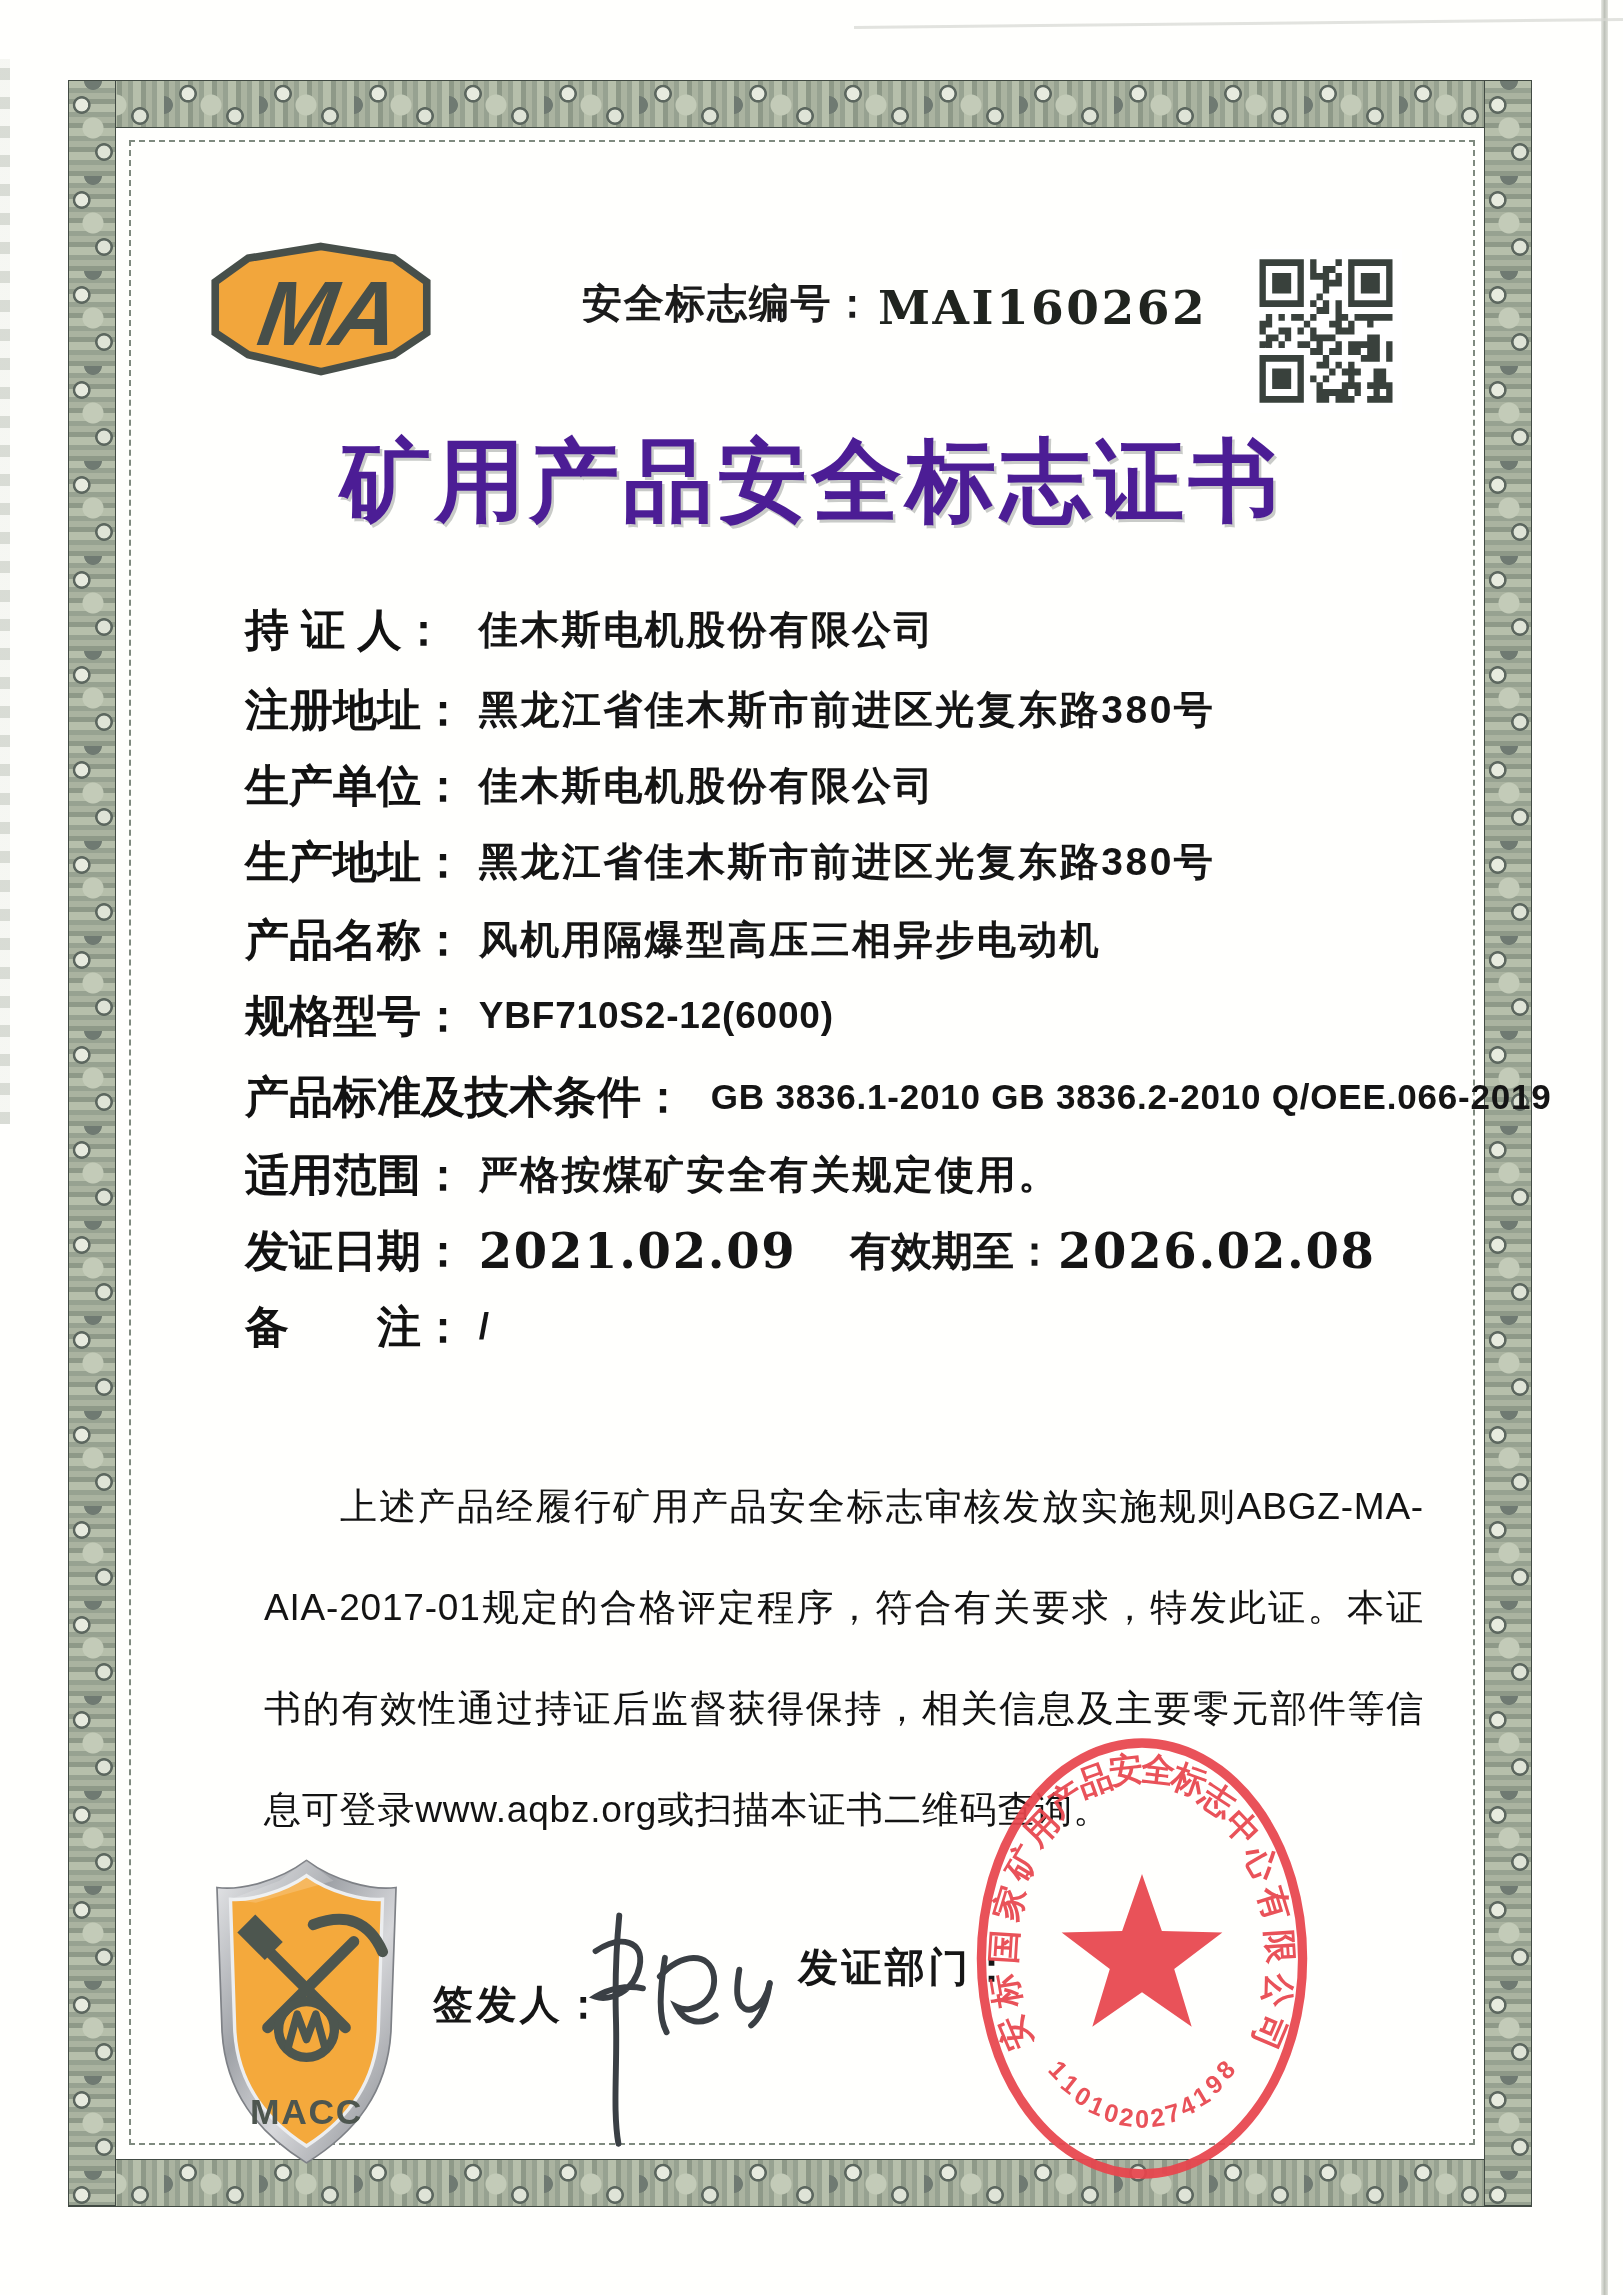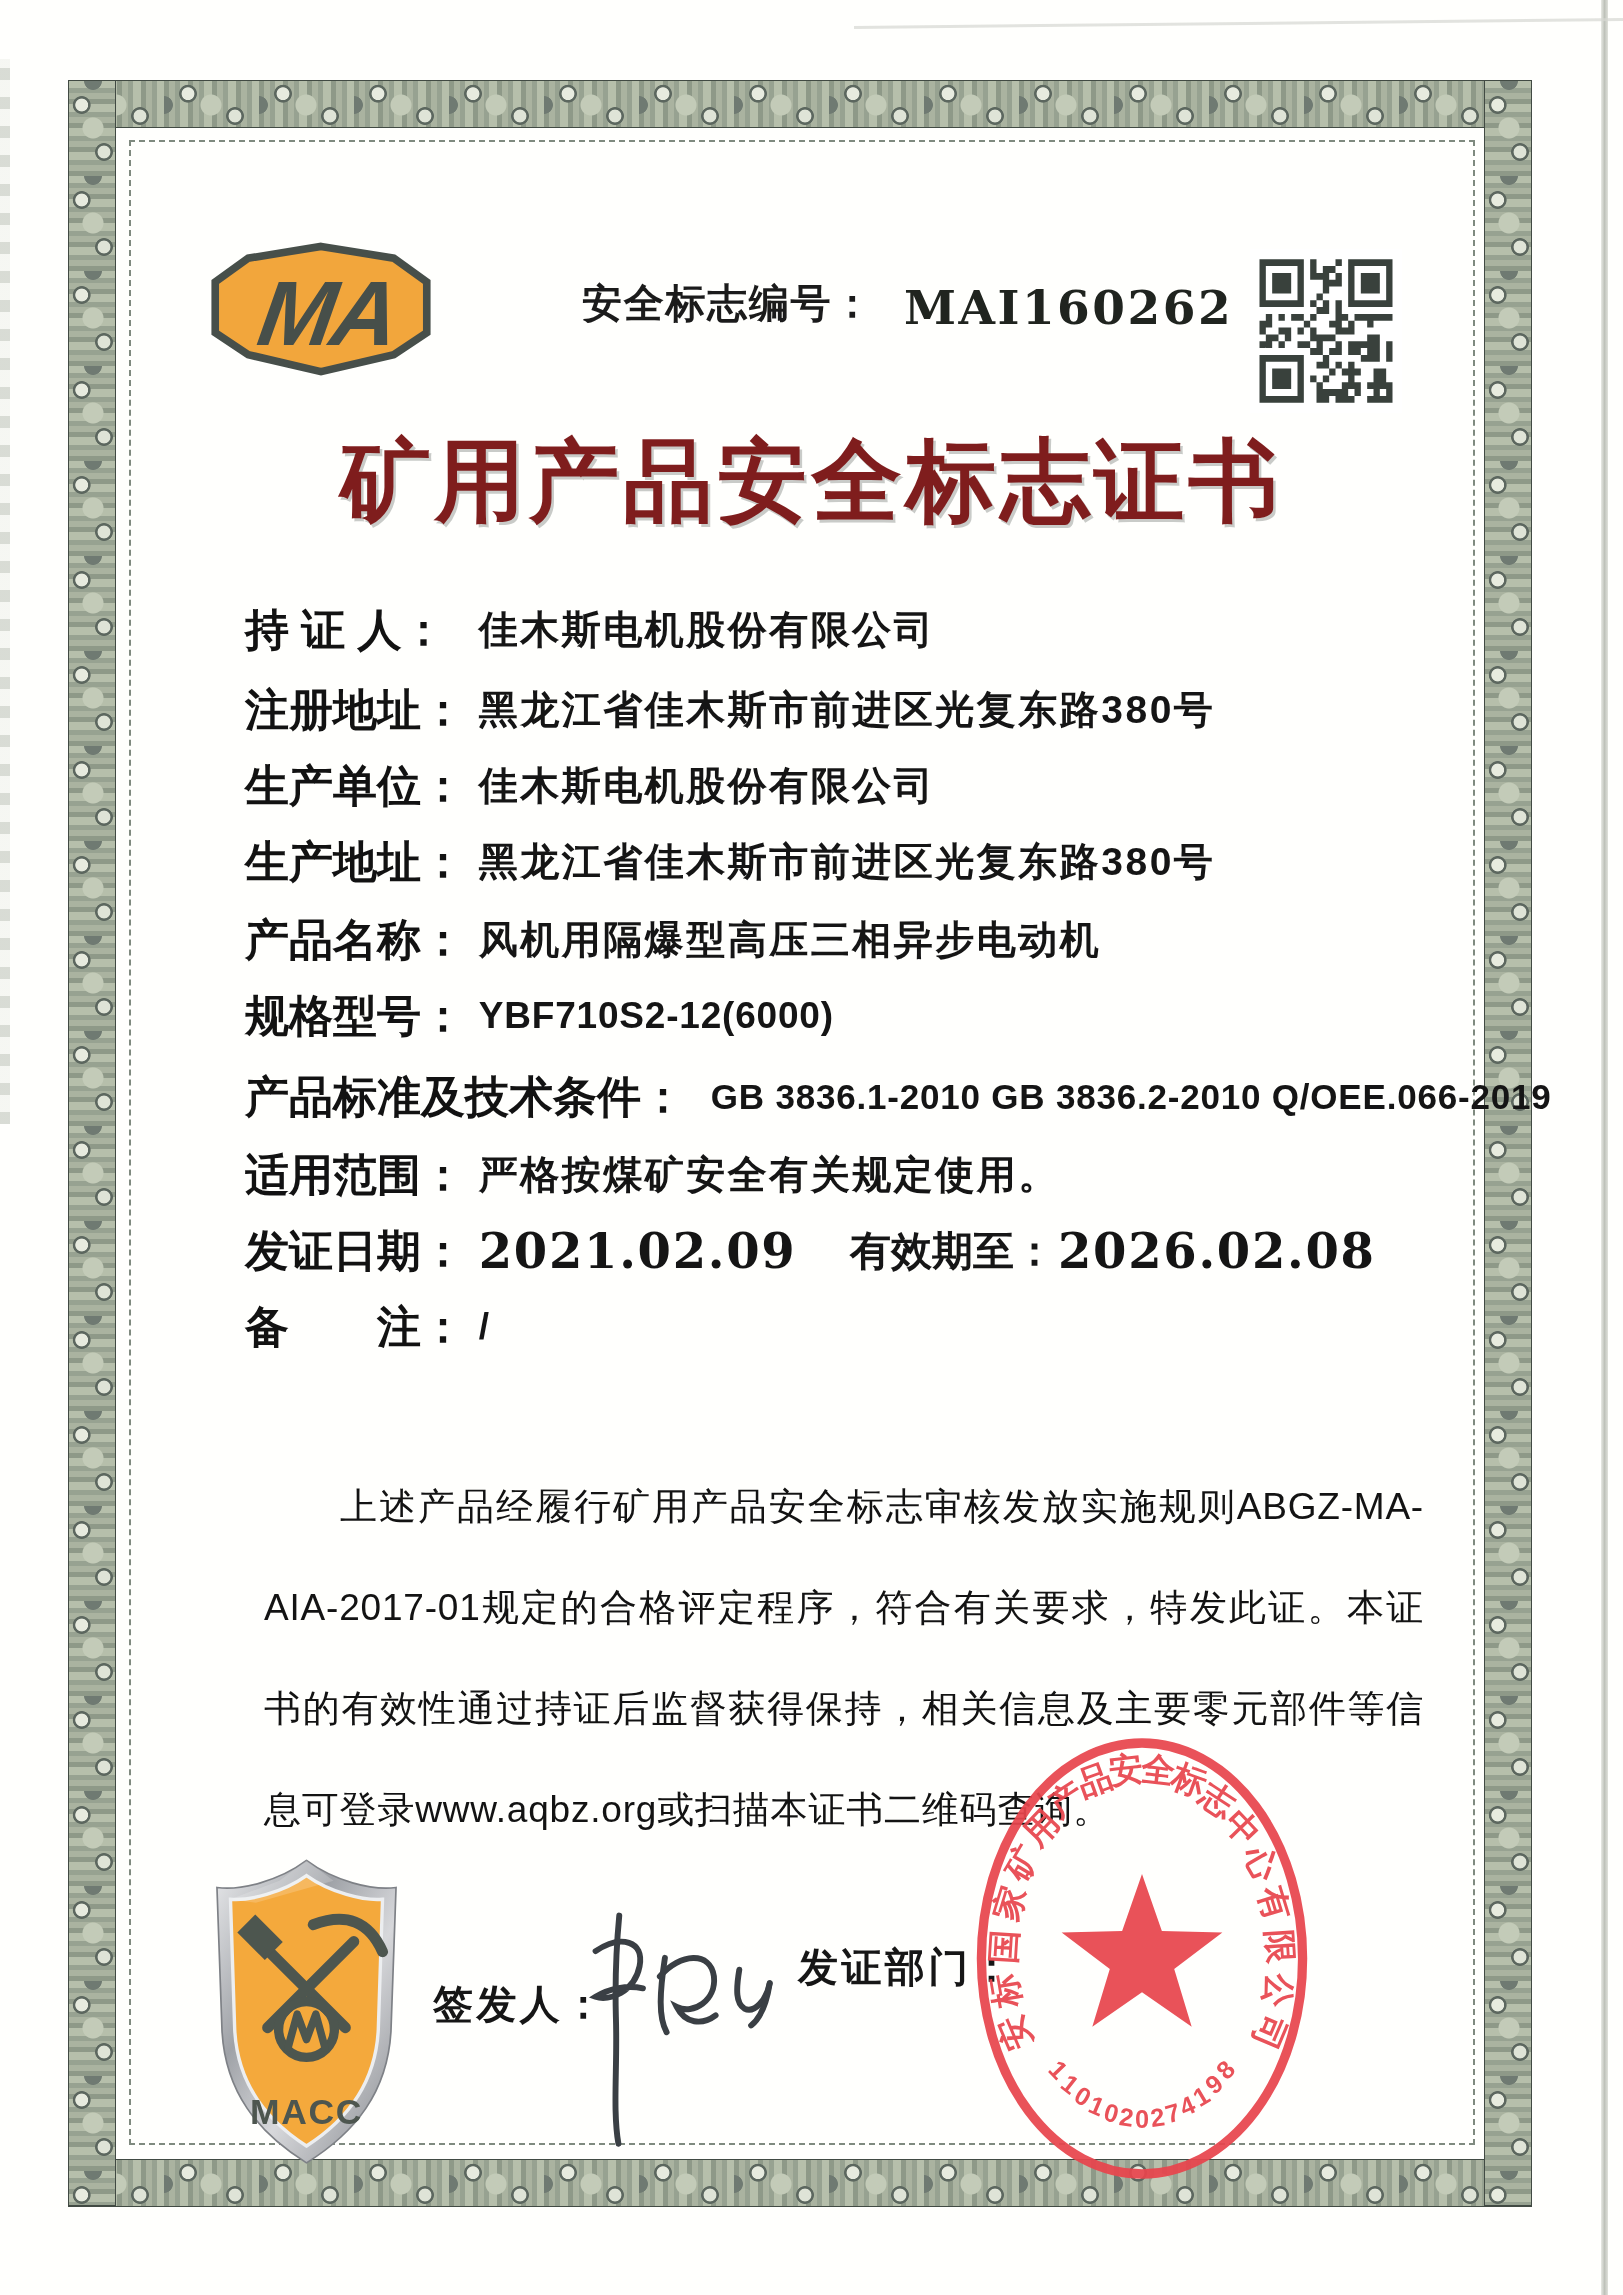--- a/index.html
+++ b/index.html
@@ -28,28 +28,28 @@
   
   .scan-edge-right{position:absolute;left:1601px;top:0;width:6.8px;height:2295px;
     background:linear-gradient(90deg,#e4e6e0,#b3b7ae 50%,#dadcd5);opacity:.85;}
   .scan-streak-top{position:absolute;left:854px;top:22px;width:769px;height:2.5px;
     background:#d6d7d2;transform:rotate(-0.6deg);opacity:.7;}
   .scan-edge-left{position:absolute;left:0;top:59px;width:10px;height:1065px;
     background:repeating-linear-gradient(0deg,#b9bfb4 0 12px,#eef0ea 12px 29px);opacity:.55;}
 
   
   .ma-logo{position:absolute;left:211px;top:242px;width:220px;height:134px;}
-  .markno{position:absolute;left:582px;top:269px;height:68px;display:flex;align-items:center;gap:30px;}
+  .markno{position:absolute;left:582px;top:269px;height:68px;display:flex;align-items:center;gap:4px;}
   .markno .lab{font-size:40px;font-weight:700;letter-spacing:1.7px;color:#1b1b1b;}
   .markno .num{font-family:"DejaVu Serif", serif;font-size:47px;font-weight:700;letter-spacing:2.5px;color:#20241f;margin-top:9px;}
   .qr{position:absolute;left:1250px;top:249px;width:152px;height:164px;}
 
   .title{position:absolute;left:68px;right:68px;top:421px;text-align:center;
     font-family:"Liberation Serif", serif;font-weight:900;font-size:90px;letter-spacing:4.2px;
-    color:#7f1d1d;text-shadow:2.5px 2.5px 0 rgba(61,69,63,.28);}
+    color:#4c1d95;text-shadow:2.5px 2.5px 0 rgba(61,69,63,.28);}
 
   
   .row{position:absolute;left:245px;right:127px;height:66px;line-height:66px;white-space:nowrap;}
   .row .lbl{display:inline-block;min-width:230px;font-size:44px;font-weight:700;color:#121212;vertical-align:middle;}
   .row.wide .lbl{min-width:0;margin-right:22px;}
   .row .val{font-size:39px;font-weight:700;letter-spacing:2.5px;color:#151515;vertical-align:middle;}
   .row .val.latin{letter-spacing:0.8px;font-size:37px;}
   .row .date{font-family:"DejaVu Serif", serif;font-size:48px;font-weight:700;letter-spacing:1.7px;}
   .row .lbl2{position:absolute;left:605px;font-size:41px;font-weight:700;}
   .row .val2{position:absolute;left:813px;}

